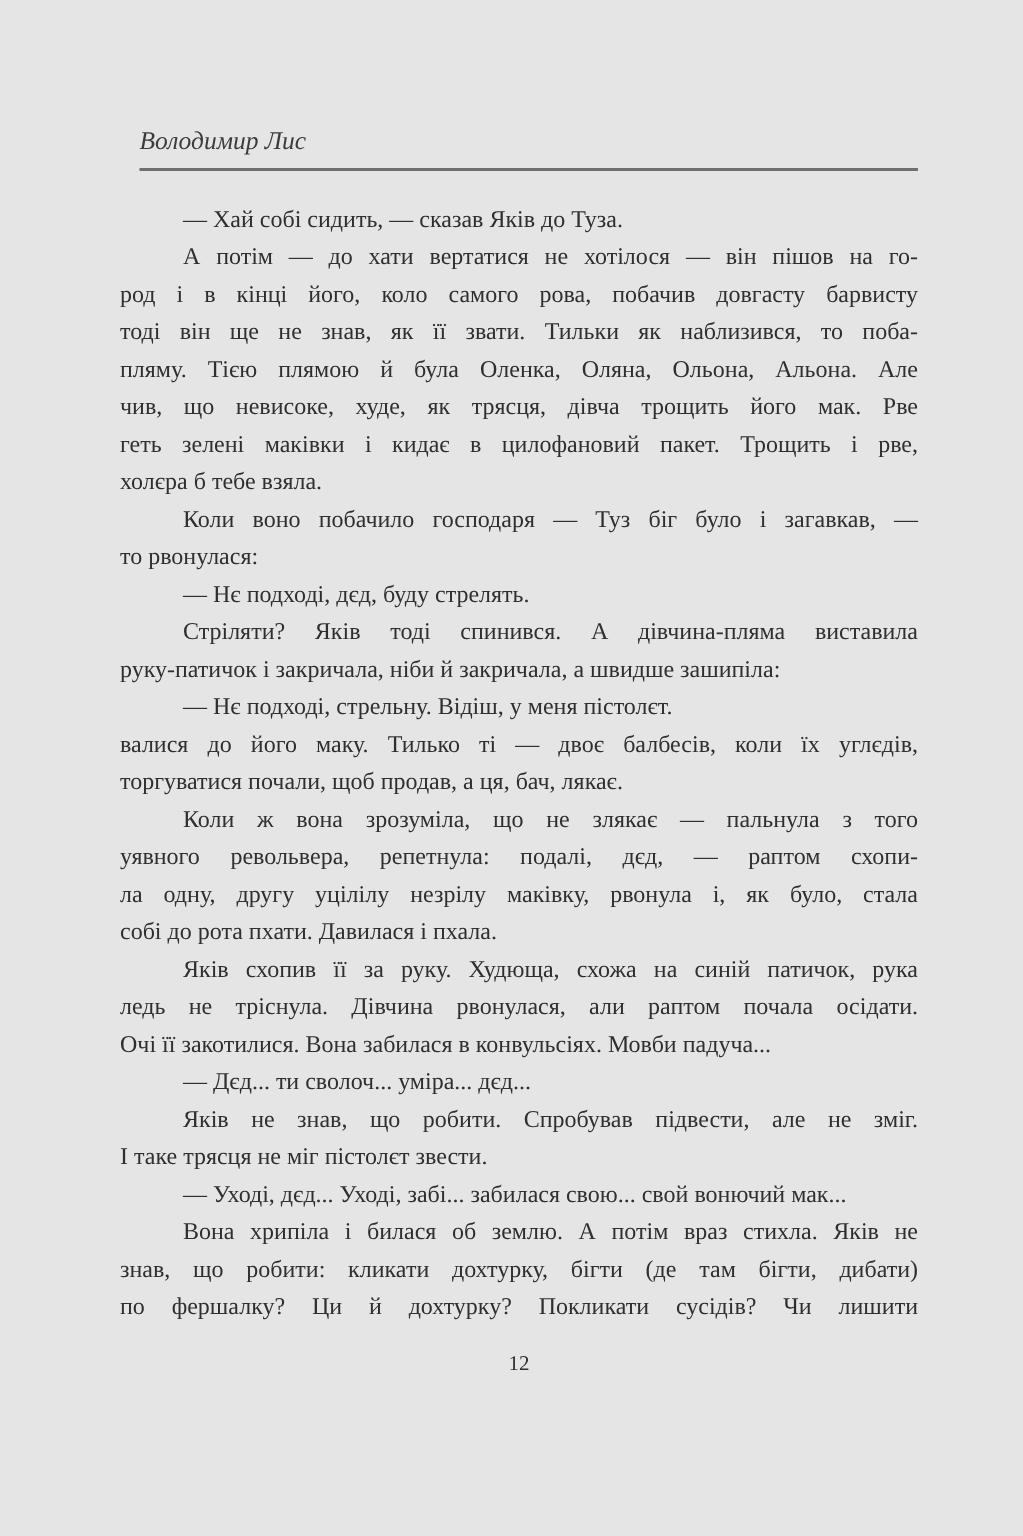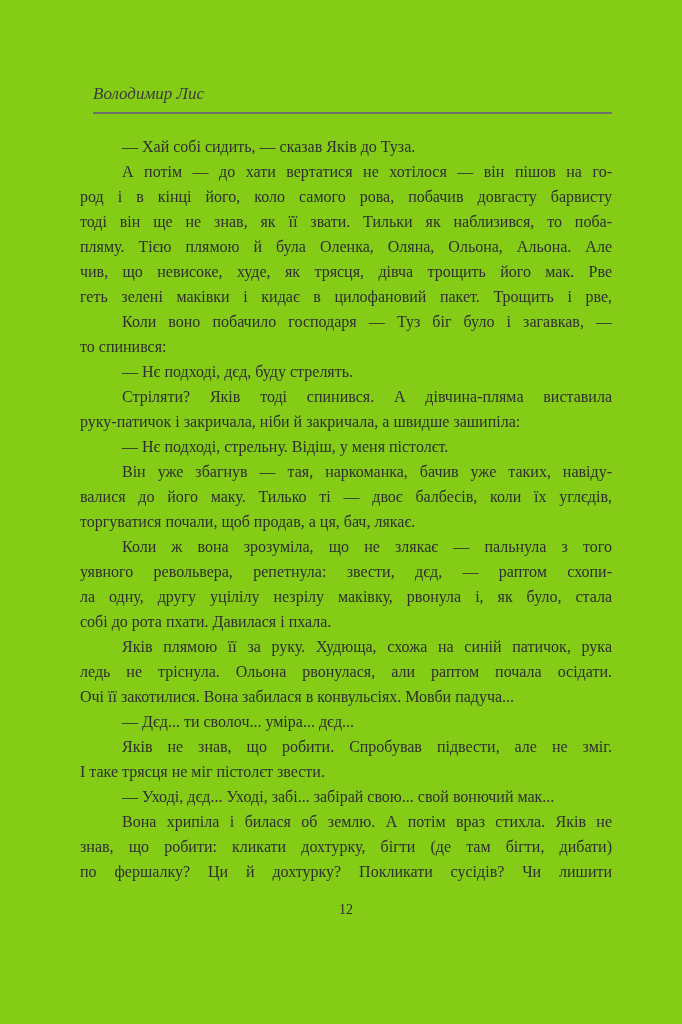--- a/index.html
+++ b/index.html
@@ -5,21 +5,21 @@
   html, body {
     margin: 0;
     padding: 0;
     background: #ffffff;
   }
   .page {
     position: relative;
     box-sizing: border-box;
     width: 682px;
     height: 1024px;
-    background: #84cc16;
+    background: #e5e5e5;
     padding: 84px 70px 0 80px;
     font-family: "Liberation Serif", "DejaVu Serif", serif;
     color: #2f2f2f;
     overflow: hidden;
   }
   .running-header {
     font-style: italic;
     font-size: 17px;
     line-height: 20px;
     padding-left: 13px;
@@ -73,60 +73,60 @@
       <div class="para">
         <div class="line first lastline">— Хай собі сидить, — сказав Яків до Туза.</div>
       </div>
       <div class="para">
         <div class="line first">А потім — до хати вертатися не хотілося — він пішов на го-</div>
         <div class="line">род і в кінці його, коло самого рова, побачив довгасту барвисту</div>
         <div class="line">тоді він ще не знав, як її звати. Тильки як наблизився, то поба-</div>
         <div class="line">пляму. Тією плямою й була Оленка, Оляна, Ольона, Альона. Але</div>
         <div class="line">чив, що невисоке, худе, як трясця, дівча трощить його мак. Рве</div>
         <div class="line">геть зелені маківки і кидає в цилофановий пакет. Трощить і рве,</div>
+        <div class="line lastline">холєра б тебе взяла.</div>
       </div>
       <div class="para">
         <div class="line first">Коли воно побачило господаря — Туз біг було і загавкав, —</div>
-        <div class="line lastline">то спинився:</div>
+        <div class="line lastline">то рвонулася:</div>
       </div>
       <div class="para">
         <div class="line first lastline">— Нє подході, дєд, буду стрелять.</div>
       </div>
       <div class="para">
         <div class="line first">Стріляти? Яків тоді спинився. А дівчина-пляма виставила</div>
         <div class="line lastline">руку-патичок і закричала, ніби й закричала, а швидше зашипіла:</div>
       </div>
       <div class="para">
         <div class="line first lastline">— Нє подході, стрельну. Відіш, у меня пістолєт.</div>
       </div>
       <div class="para">
-        <div class="line first">Він уже збагнув — тая, наркоманка, бачив уже таких, навіду-</div>
         <div class="line">валися до його маку. Тилько ті — двоє балбесів, коли їх углєдів,</div>
         <div class="line lastline">торгуватися почали, щоб продав, а ця, бач, лякає.</div>
       </div>
       <div class="para">
         <div class="line first">Коли ж вона зрозуміла, що не злякає — пальнула з того</div>
-        <div class="line">уявного револьвера, репетнула: звести, дєд, — раптом схопи-</div>
+        <div class="line">уявного револьвера, репетнула: подалі, дєд, — раптом схопи-</div>
         <div class="line">ла одну, другу уцілілу незрілу маківку, рвонула і, як було, стала</div>
         <div class="line lastline">собі до рота пхати. Давилася і пхала.</div>
       </div>
       <div class="para">
-        <div class="line first">Яків плямою її за руку. Худюща, схожа на синій патичок, рука</div>
-        <div class="line">ледь не тріснула. Ольона рвонулася, али раптом почала осідати.</div>
+        <div class="line first">Яків схопив її за руку. Худюща, схожа на синій патичок, рука</div>
+        <div class="line">ледь не тріснула. Дівчина рвонулася, али раптом почала осідати.</div>
         <div class="line lastline">Очі її закотилися. Вона забилася в конвульсіях. Мовби падуча...</div>
       </div>
       <div class="para">
         <div class="line first lastline">— Дєд... ти сволоч... уміра... дєд...</div>
       </div>
       <div class="para">
         <div class="line first">Яків не знав, що робити. Спробував підвести, але не зміг.</div>
         <div class="line lastline">І таке трясця не міг пістолєт звести.</div>
       </div>
       <div class="para">
-        <div class="line first lastline">— Уході, дєд... Уході, забі... забірай свою... свой вонючий мак...</div>
+        <div class="line first lastline">— Уході, дєд... Уході, забі... забилася свою... свой вонючий мак...</div>
       </div>
       <div class="para">
         <div class="line first">Вона хрипіла і билася об землю. А потім враз стихла. Яків не</div>
         <div class="line">знав, що робити: кликати дохтурку, бігти (де там бігти, дибати)</div>
         <div class="line">по фершалку? Ци й дохтурку? Покликати сусідів? Чи лишити</div>
       </div>
     </main>
 
   <footer>
     <div class="page-number">12</div>

